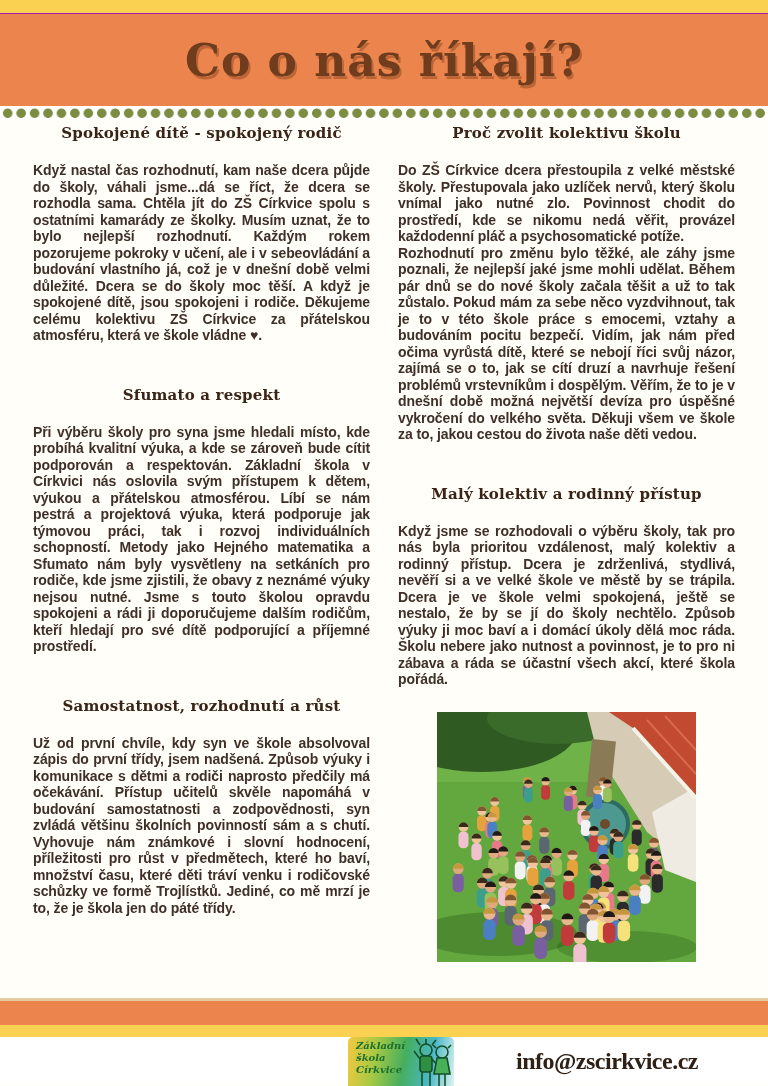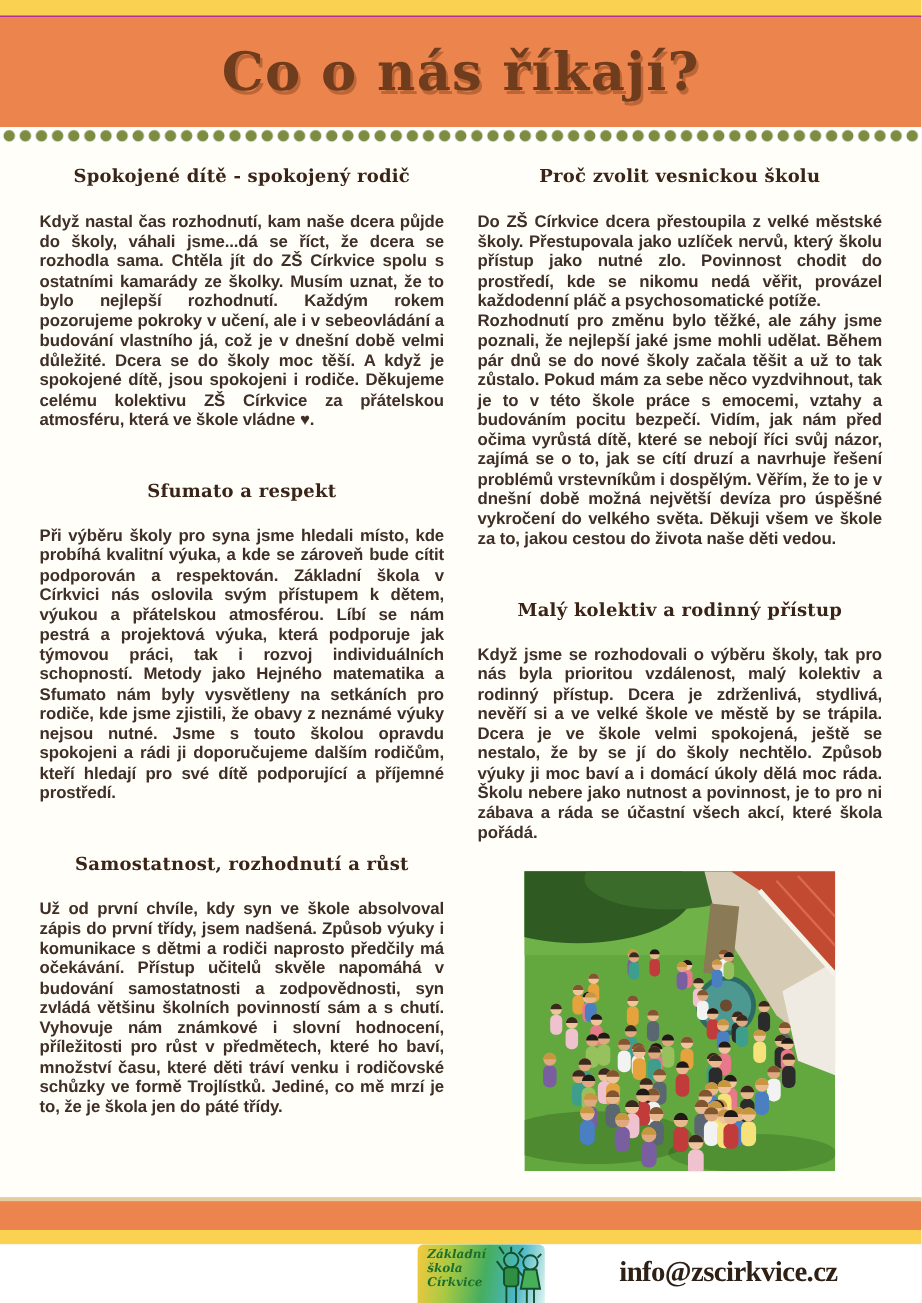--- a/index.html
+++ b/index.html
@@ -45,21 +45,21 @@
   .col{flex:1 1 0;min-width:0;}
   .section h2{
     font-family:"DejaVu Serif","Liberation Serif",serif;
     font-weight:bold;
     font-size:15px;
     color:#3a2417;
     text-align:center;
     margin:42px 0 20px 0;
     letter-spacing:.2px;
   }
-  .section:first-child h2{margin-top:18px;}
+  .section:first-child h2{margin-top:4px;}
   .section p{
     margin:0;
     font-size:14px;
     line-height:16.5px;
     color:#3f2f27;
     text-align:justify;
     font-weight:bold;
     letter-spacing:-0.1px;
   }
   
@@ -124,22 +124,22 @@
         <p>Při výběru školy pro syna jsme hledali místo, kde probíhá kvalitní výuka, a kde se zároveň bude cítit podporován a respektován. Základní škola v Církvici nás oslovila svým přístupem k dětem, výukou a přátelskou atmosférou. Líbí se nám pestrá a projektová výuka, která podporuje jak týmovou práci, tak i rozvoj individuálních schopností. Metody jako Hejného matematika a Sfumato nám byly vysvětleny na setkáních pro rodiče, kde jsme zjistili, že obavy z neznámé výuky nejsou nutné. Jsme s touto školou opravdu spokojeni a rádi ji doporučujeme dalším rodičům, kteří hledají pro své dítě podporující a příjemné prostředí.</p>
       </div>
       <div class="section">
         <h2>Samostatnost, rozhodnutí a růst</h2>
         <p>Už od první chvíle, kdy syn ve škole absolvoval zápis do první třídy, jsem nadšená. Způsob výuky i komunikace s dětmi a rodiči naprosto předčily má očekávání. Přístup učitelů skvěle napomáhá v budování samostatnosti a zodpovědnosti, syn zvládá většinu školních povinností sám a s chutí. Vyhovuje nám známkové i slovní hodnocení, příležitosti pro růst v předmětech, které ho baví, množství času, které děti tráví venku i rodičovské schůzky ve formě Trojlístků. Jediné, co mě mrzí je to, že je škola jen do páté třídy.</p>
       </div>
     </div>
 
     <div class="col">
       <div class="section">
-        <h2>Proč zvolit vesnickou školu</h2>
-        <p>Do ZŠ Církvice dcera přestoupila z velké městské školy. Přestupovala jako uzlíček nervů, který školu přístup jako nutné zlo. Povinnost chodit do prostředí, kde se nikomu nedá věřit, provázel každodenní pláč a psychosomatické potíže.</p>
+        <h2>Proč zvolit kolektivu školu</h2>
+        <p>Do ZŠ Církvice dcera přestoupila z velké městské školy. Přestupovala jako uzlíček nervů, který školu vnímal jako nutné zlo. Povinnost chodit do prostředí, kde se nikomu nedá věřit, provázel každodenní pláč a psychosomatické potíže.</p>
         <p>Rozhodnutí pro změnu bylo těžké, ale záhy jsme poznali, že nejlepší jaké jsme mohli udělat. Během pár dnů se do nové školy začala těšit a už to tak zůstalo. Pokud mám za sebe něco vyzdvihnout, tak je to v této škole práce s emocemi, vztahy a budováním pocitu bezpečí. Vidím, jak nám před očima vyrůstá dítě, které se nebojí říci svůj názor, zajímá se o to, jak se cítí druzí a navrhuje řešení problémů vrstevníkům i dospělým. Věřím, že to je v dnešní době možná největší devíza pro úspěšné vykročení do velkého světa. Děkuji všem ve škole za to, jakou cestou do života naše děti vedou.</p>
       </div>
       <div class="section">
         <h2>Malý kolektiv a rodinný přístup</h2>
         <p>Když jsme se rozhodovali o výběru školy, tak pro nás byla prioritou vzdálenost, malý kolektiv a rodinný přístup. Dcera je zdrženlivá, stydlivá, nevěří si a ve velké škole ve městě by se trápila. Dcera je ve škole velmi spokojená, ještě se nestalo, že by se jí do školy nechtělo. Způsob výuky ji moc baví a i domácí úkoly dělá moc ráda. Školu nebere jako nutnost a povinnost, je to pro ni zábava a ráda se účastní všech akcí, které škola pořádá.</p>
       </div>
 
       <svg class="photo" viewBox="0 0 259 250" role="img">
         <rect x="0" y="0" width="259" height="250" fill="#63a83e"></rect>
         <rect x="0" y="0" width="259" height="70" fill="#6fb348"></rect>

